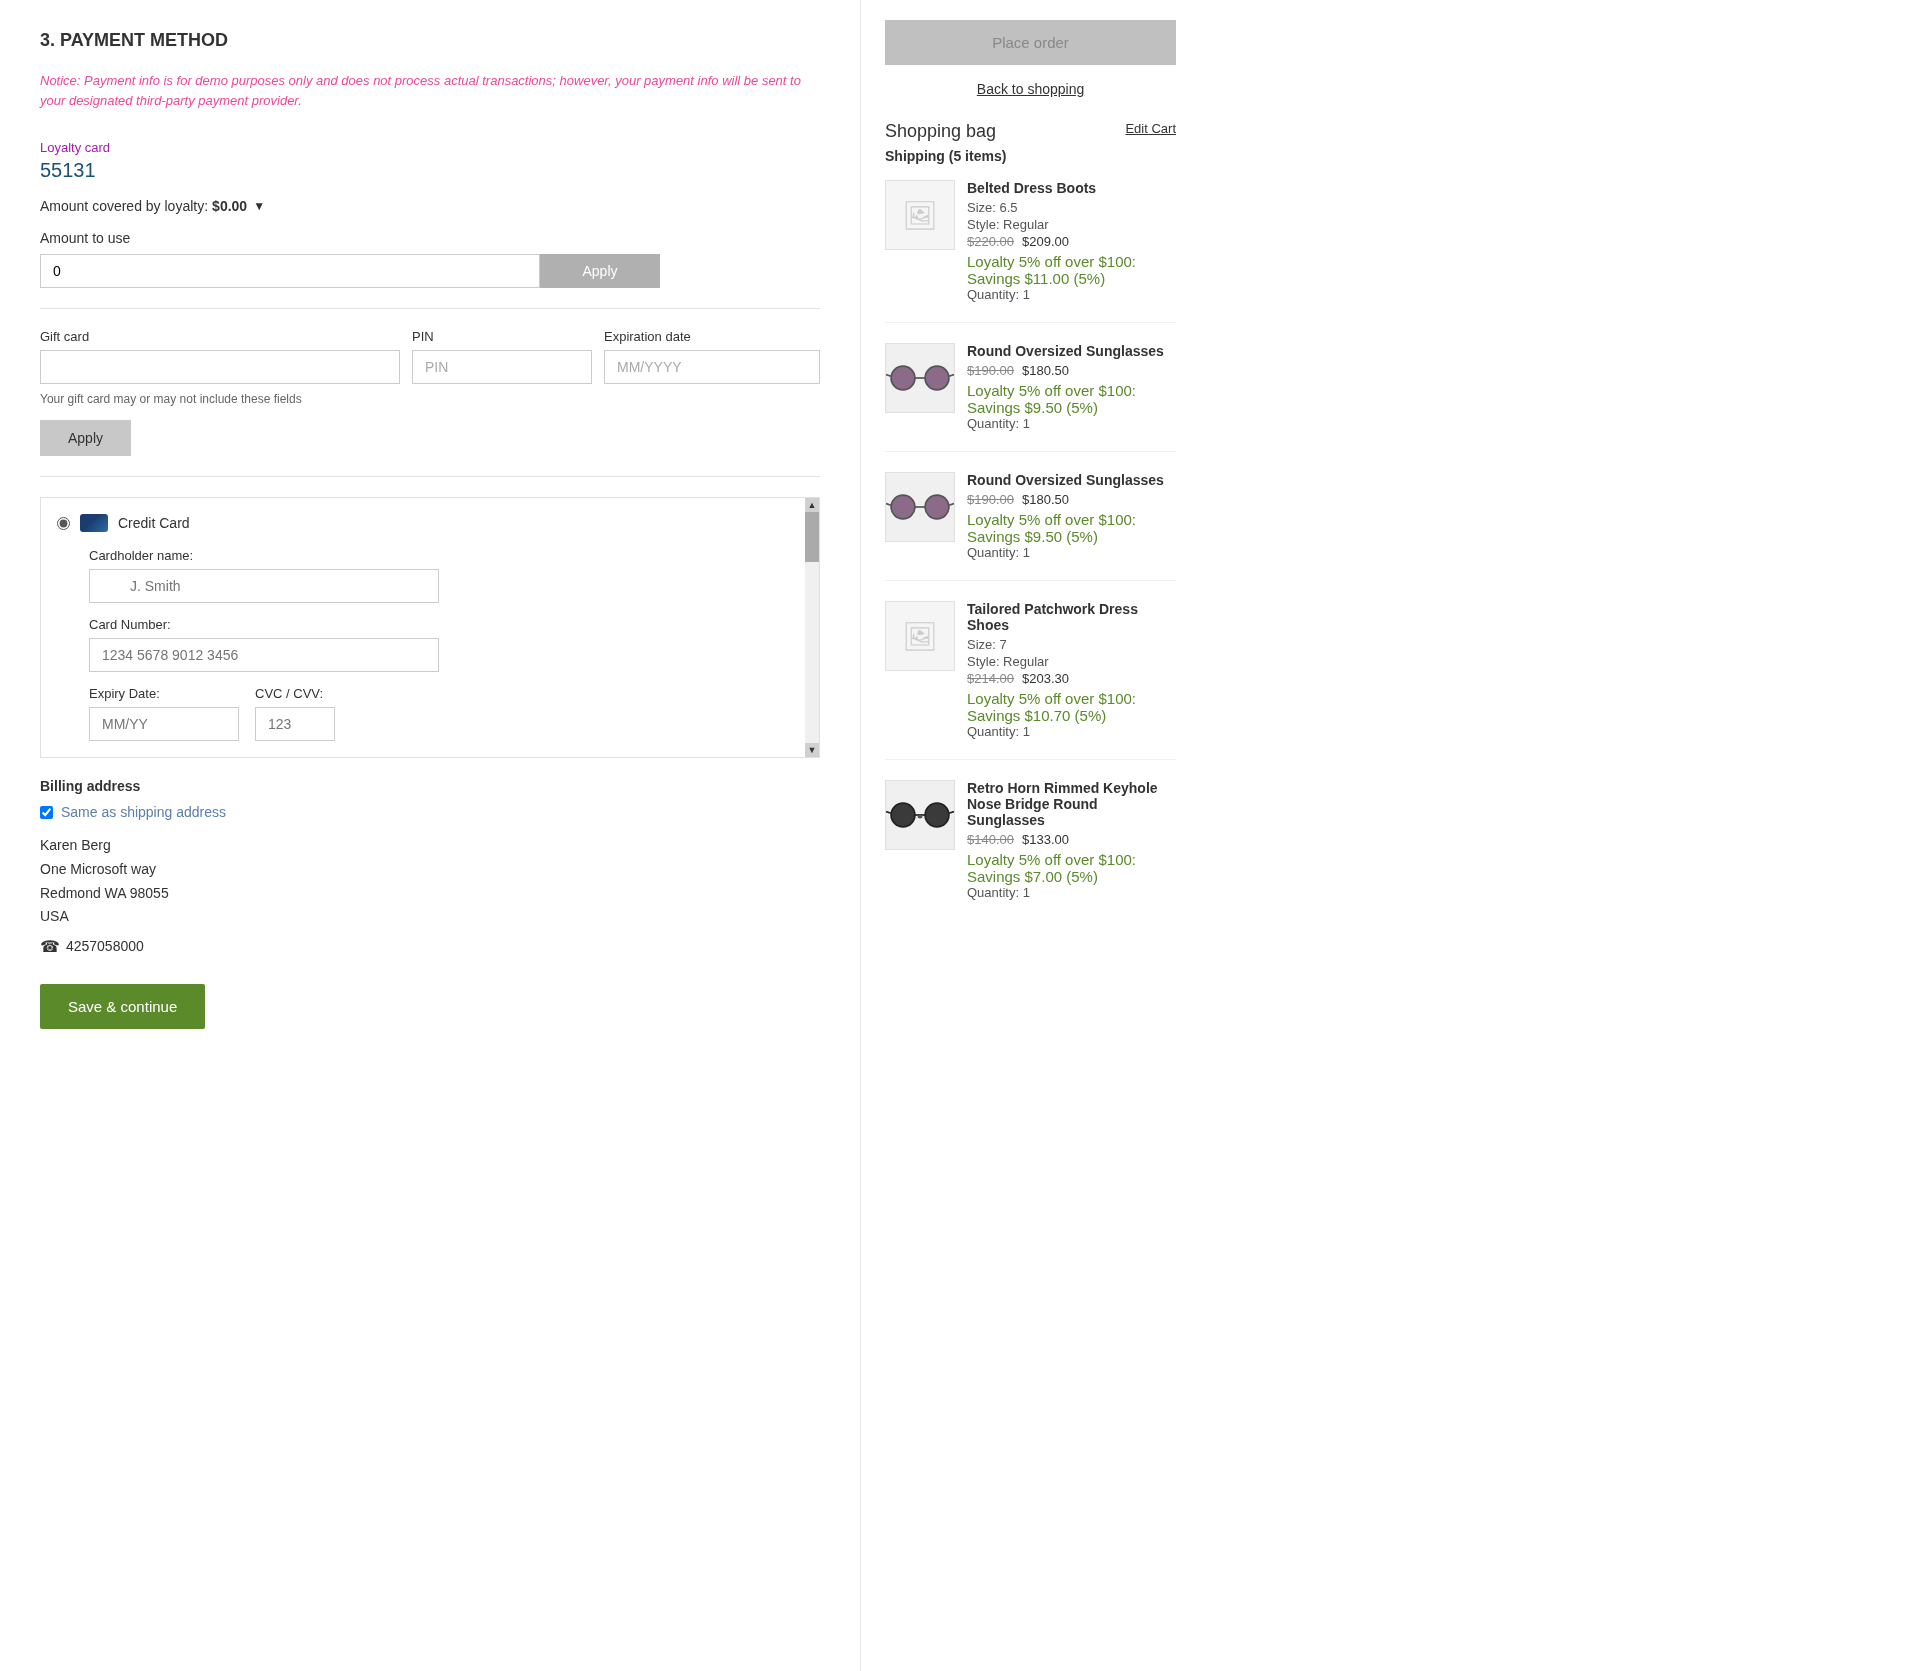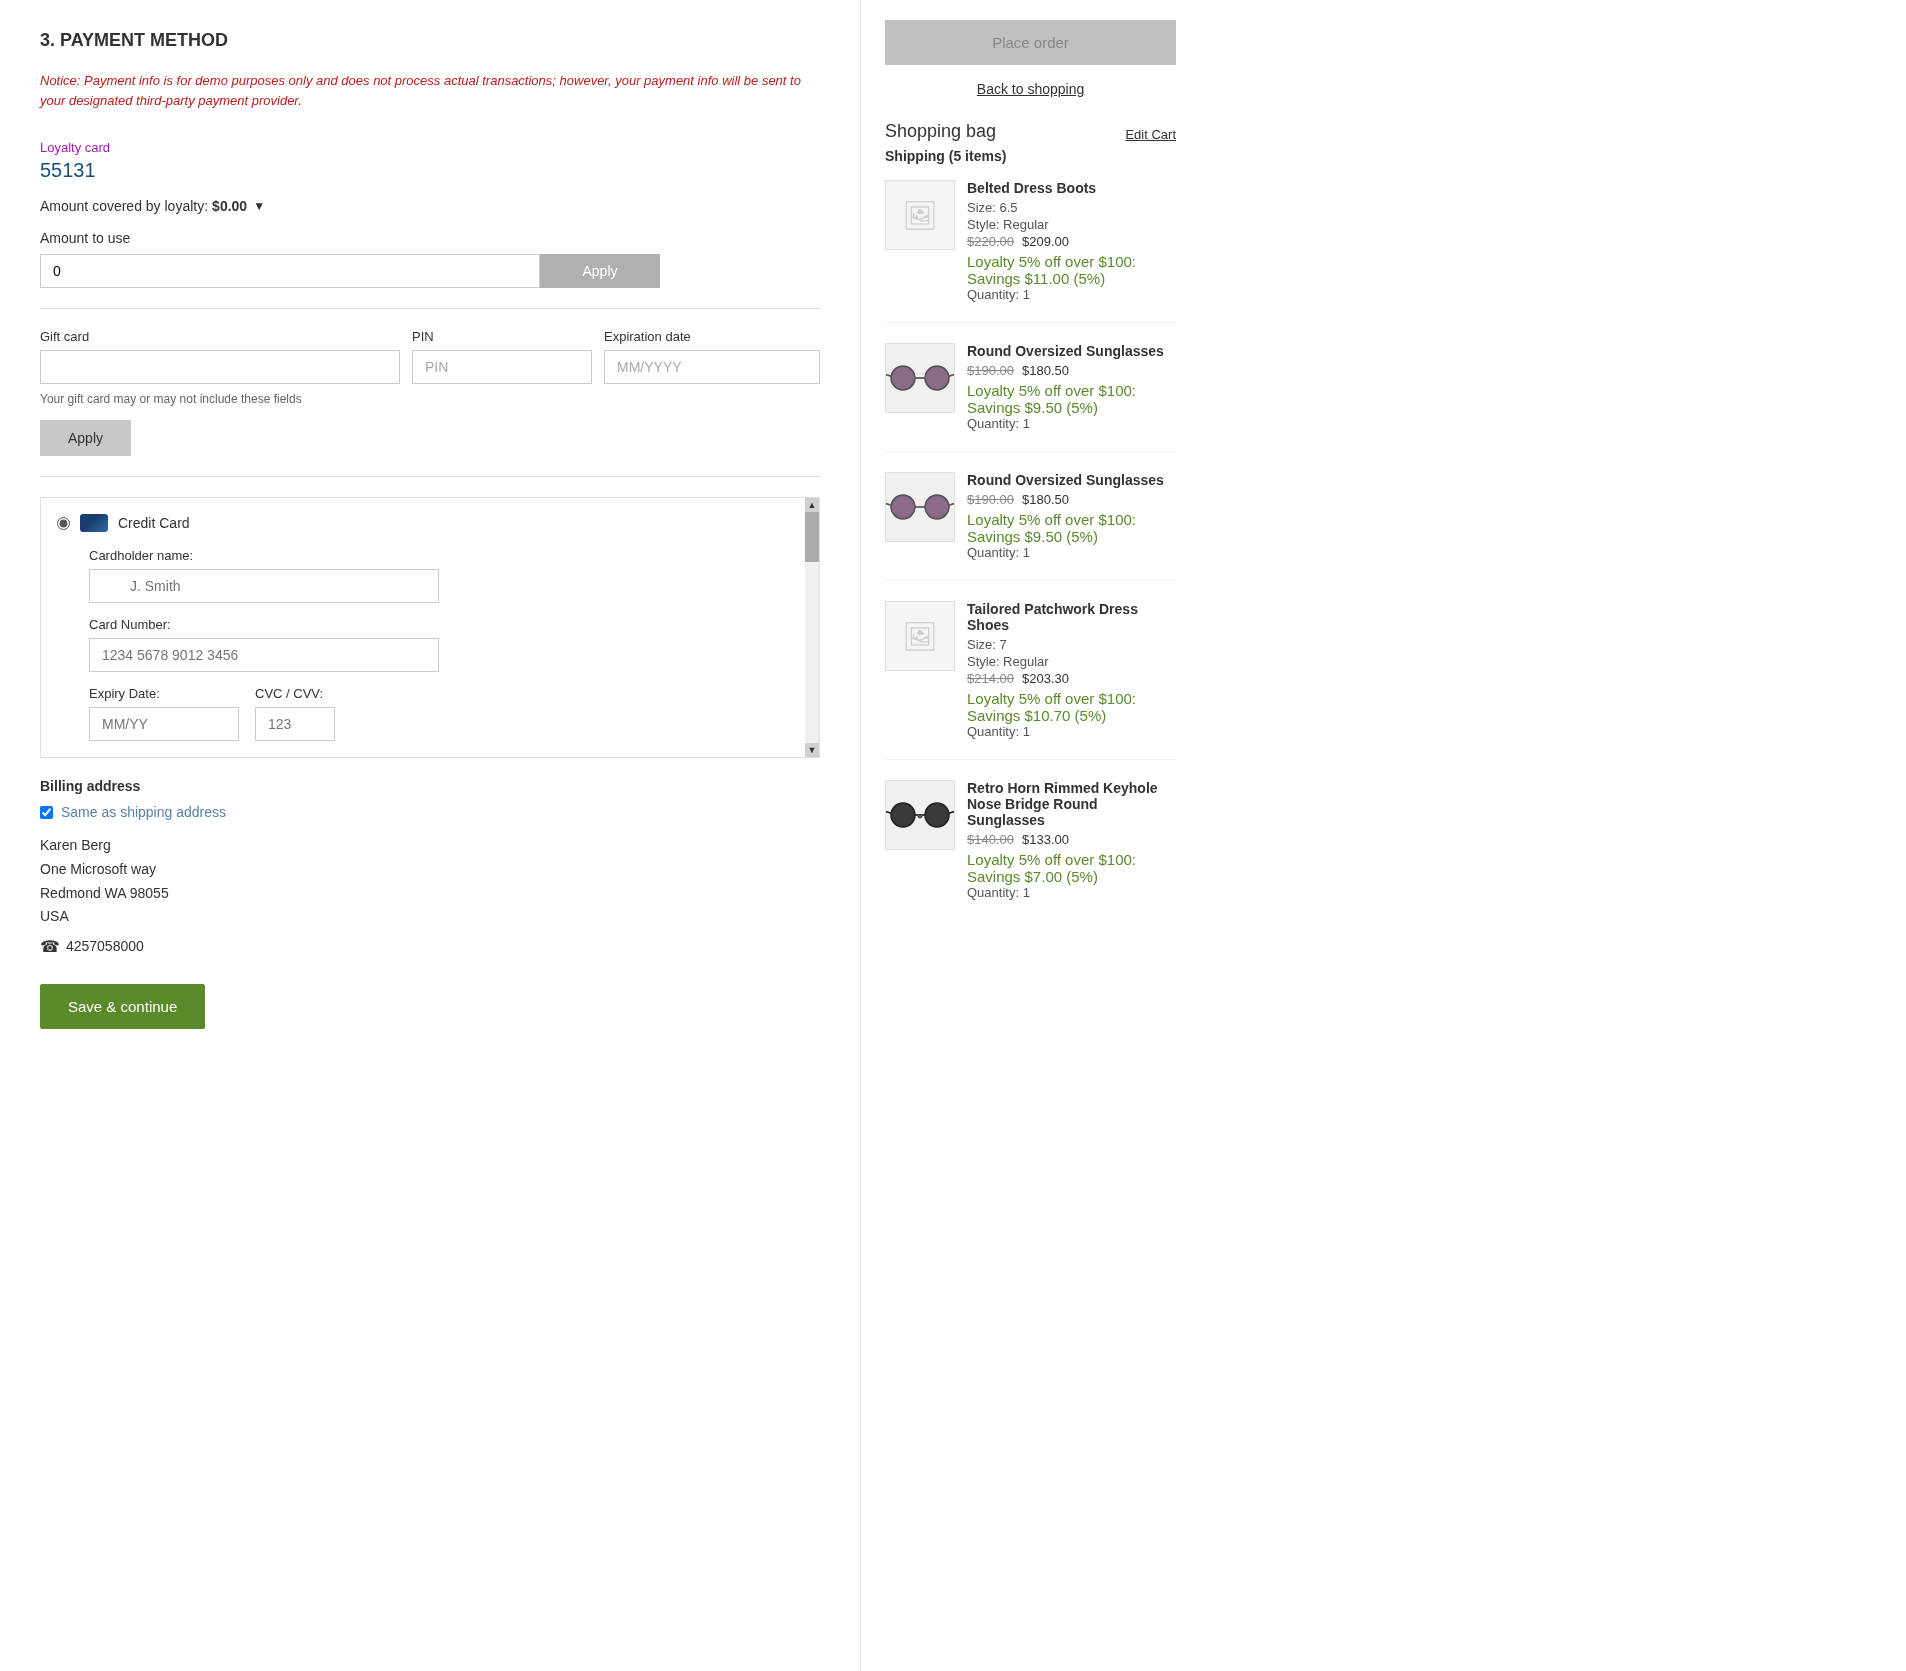--- a/index.html
+++ b/index.html
@@ -5,21 +5,21 @@
     * { box-sizing: border-box; margin: 0; padding: 0; }
     body { font-family: 'Segoe UI', Arial, sans-serif; font-size: 14px; color: #333; background: #fff; }
 
     .page-container { display: flex; min-height: 100vh; }
 
     
     .main-content { flex: 1; padding: 30px 40px; max-width: 860px; }
 
     .section-title { font-size: 18px; font-weight: bold; margin-bottom: 20px; }
 
-    .notice { font-style: italic; color: #b91c1c; font-size: 13px; margin-bottom: 30px; line-height: 1.5; }
+    .notice { font-style: italic; color: #ec4899; font-size: 13px; margin-bottom: 30px; line-height: 1.5; }
 
     .loyalty-section { margin-bottom: 20px; }
     .loyalty-label { color: #a21caf; font-size: 13px; margin-bottom: 4px; }
     .loyalty-number { font-size: 20px; color: #1a5276; margin-bottom: 16px; }
 
     .amount-covered { display: flex; align-items: center; margin-bottom: 16px; font-size: 14px; }
     .amount-covered strong { margin-left: 4px; }
     .chevron-down { margin-left: 6px; font-size: 12px; cursor: pointer; }
 
     .amount-use-label { font-size: 14px; margin-bottom: 8px; }
@@ -72,21 +72,21 @@
     .save-btn { background: #5a8a2a; color: #fff; border: none; padding: 14px 28px; font-size: 15px; cursor: pointer; border-radius: 2px; margin-top: 24px; }
 
     
     .sidebar { width: 340px; min-width: 300px; padding: 20px 24px; border-left: 1px solid #e8e8e8; background: #fff; }
 
     .place-order-btn { width: 100%; background: #c0c0c0; color: #888; border: none; padding: 14px; font-size: 15px; cursor: not-allowed; margin-bottom: 16px; }
 
     .back-shopping { text-align: center; margin-bottom: 24px; }
     .back-shopping a { color: #333; text-decoration: underline; font-size: 14px; cursor: pointer; }
 
-    .shopping-bag-header { display: flex; justify-content: space-between; align-items: flex-end; margin-bottom: 6px; }
+    .shopping-bag-header { display: flex; justify-content: space-between; align-items: flex-start; margin-bottom: 6px; }
     .shopping-bag-title { font-size: 18px; font-weight: normal; color: #333; }
     .edit-cart-link { color: #333; text-decoration: underline; font-size: 13px; cursor: pointer; }
 
     .shipping-label { font-weight: bold; font-size: 14px; margin-bottom: 16px; }
 
     .cart-item { display: flex; gap: 12px; margin-bottom: 20px; padding-bottom: 20px; border-bottom: 1px solid #f0f0f0; }
     .cart-item:last-child { border-bottom: none; }
 
     .item-img { width: 70px; height: 70px; border: 1px solid #e0e0e0; display: flex; align-items: center; justify-content: center; background: #f8f8f8; flex-shrink: 0; }
 

